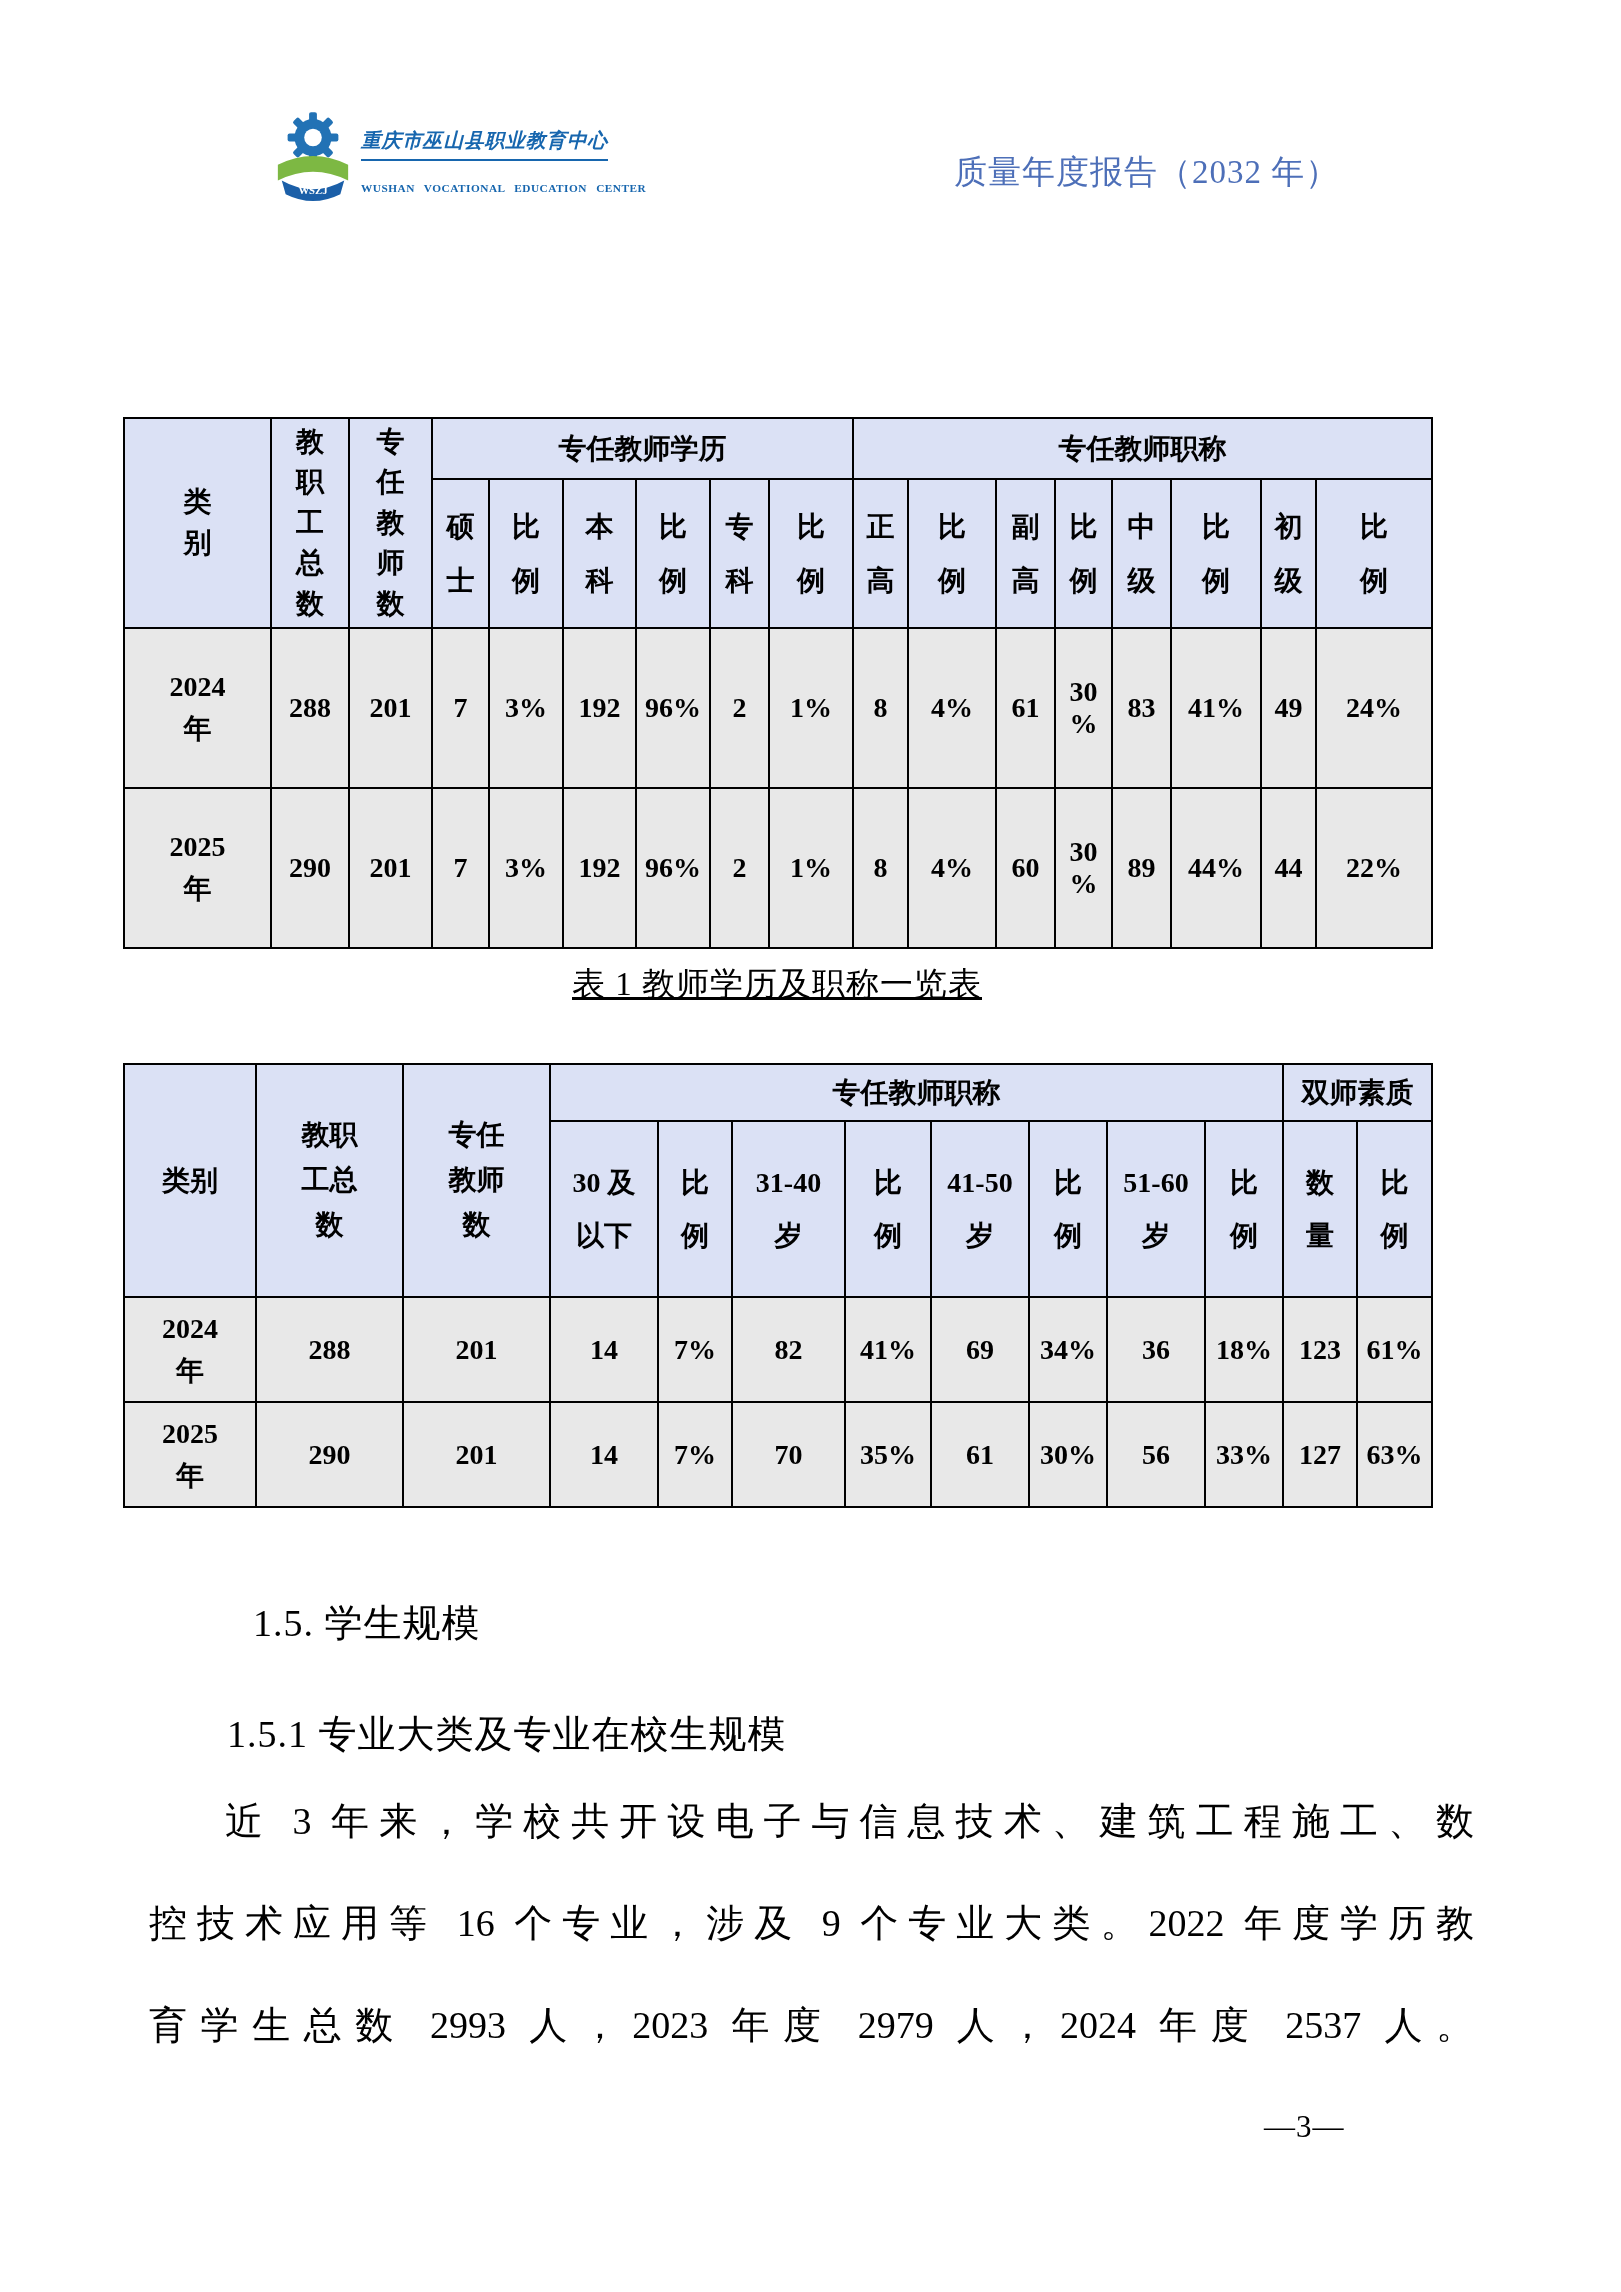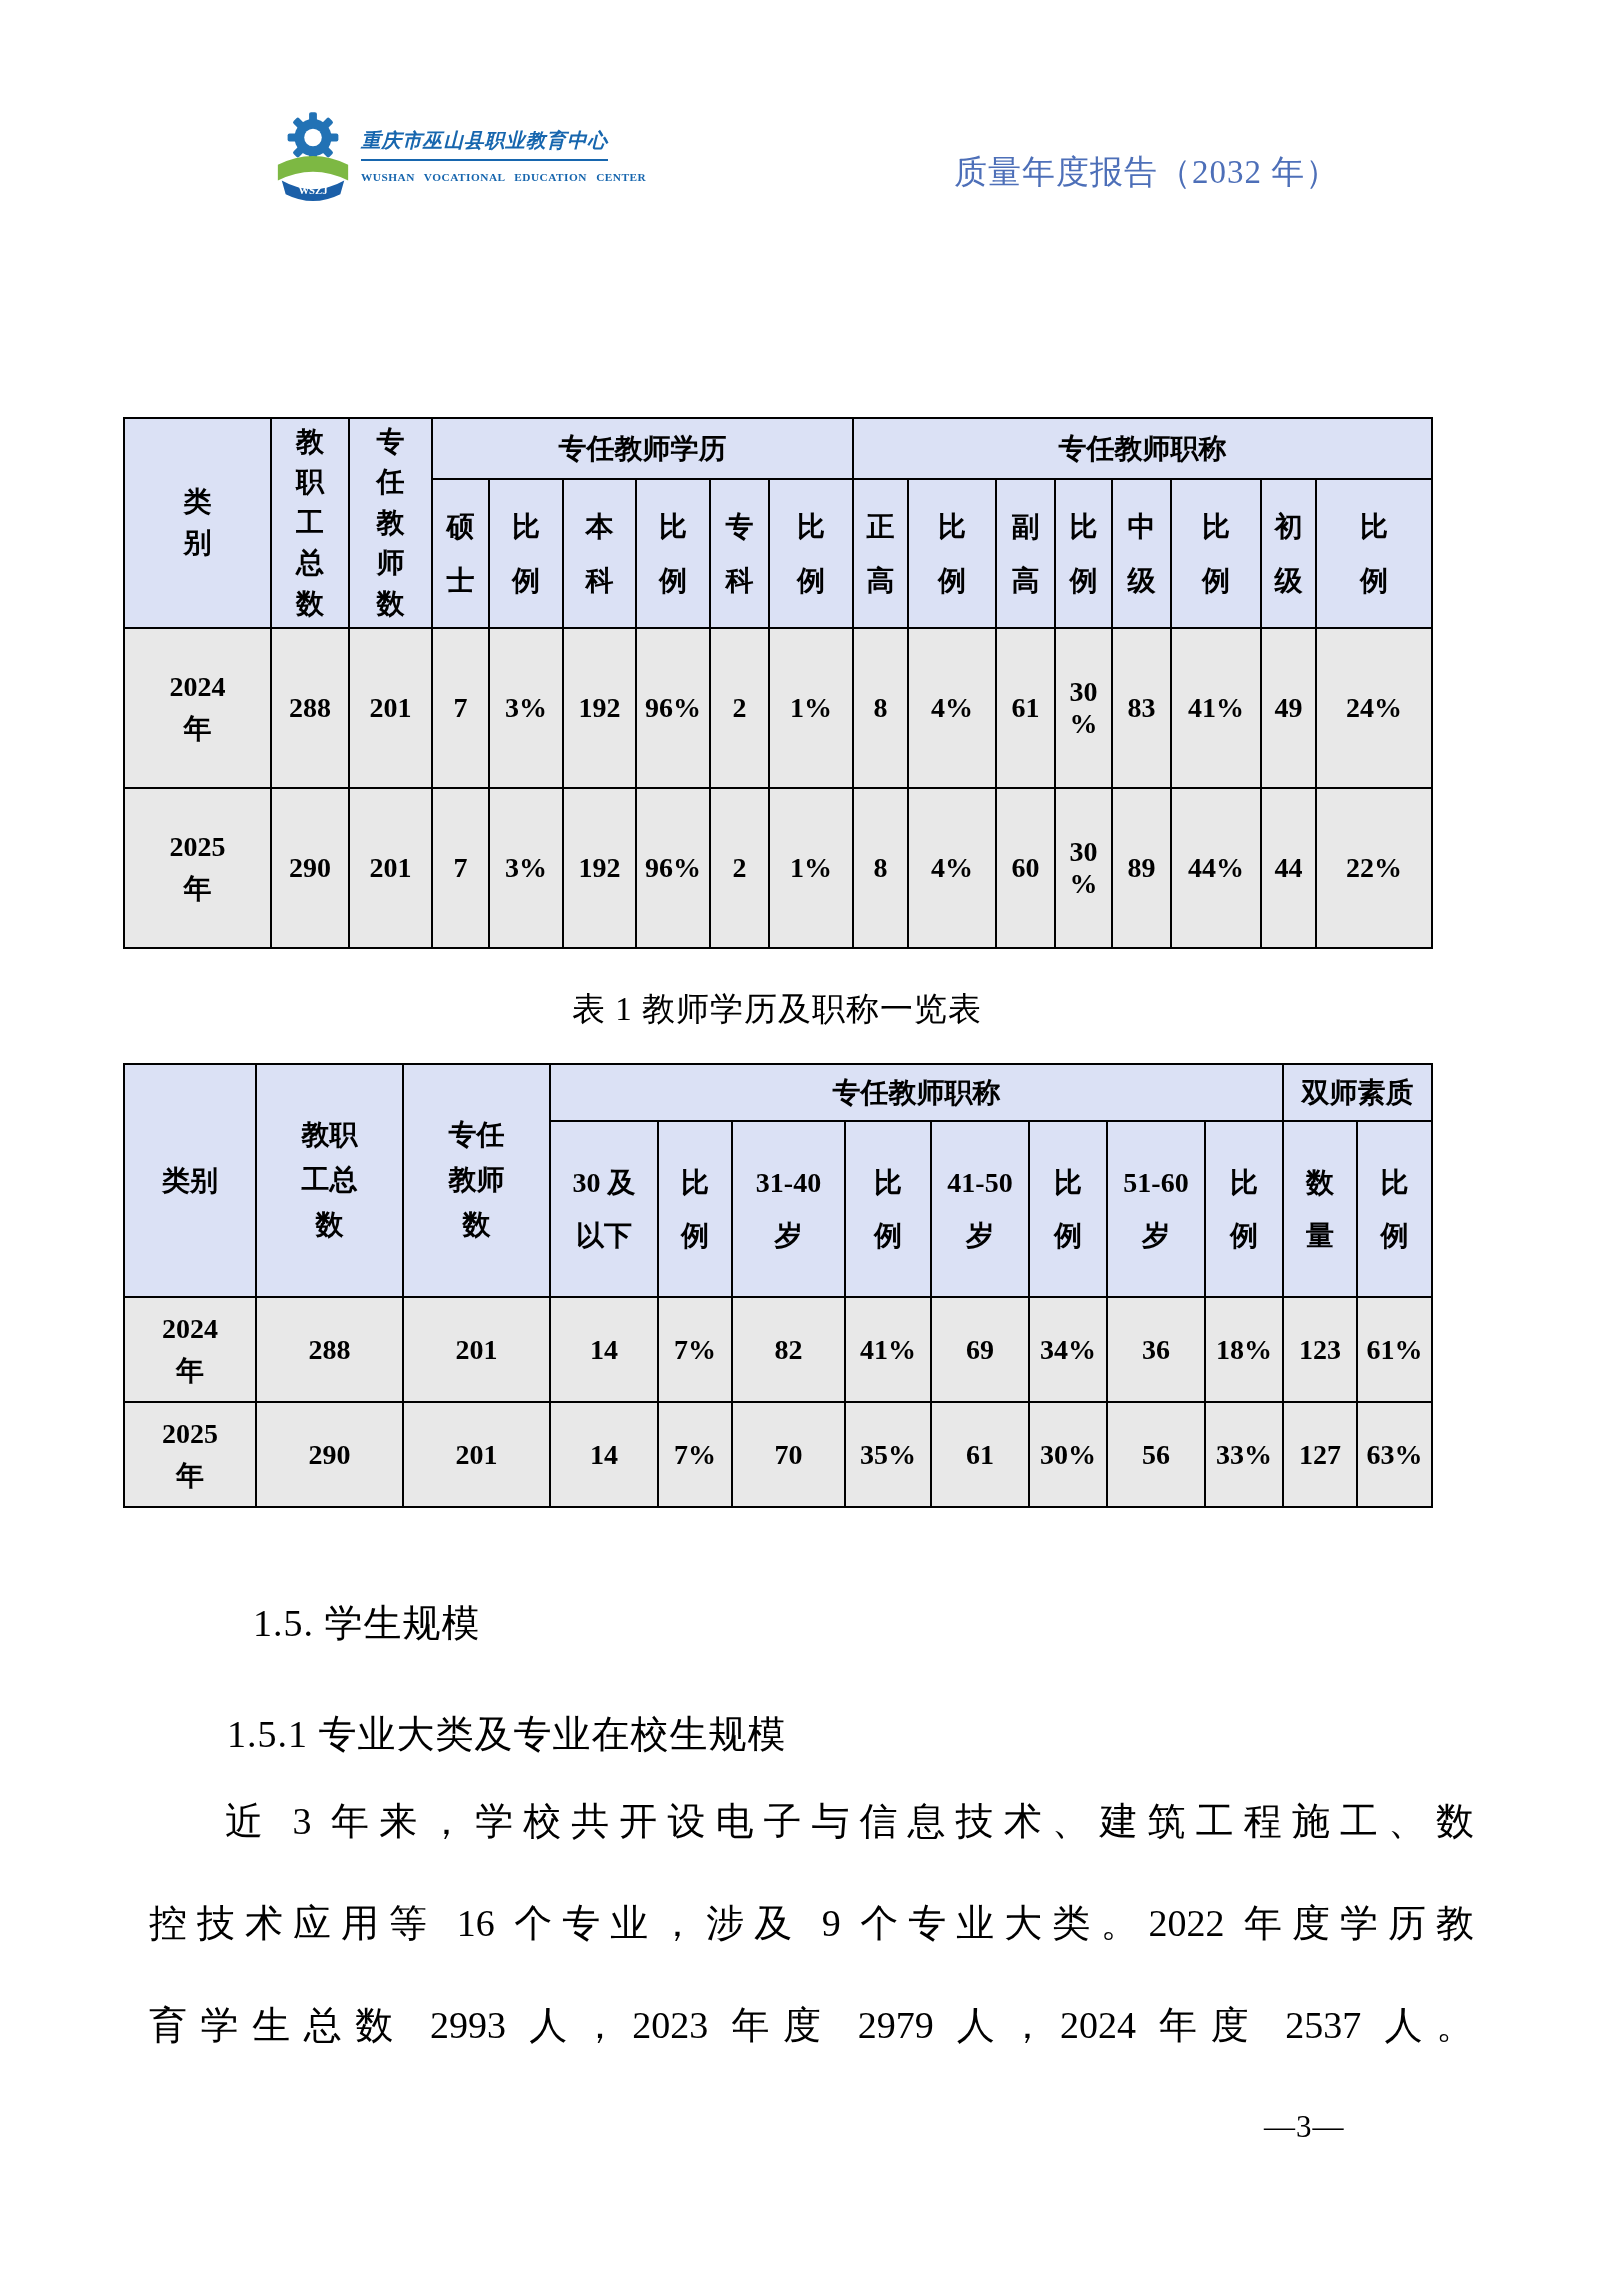--- a/index.html
+++ b/index.html
@@ -8,21 +8,21 @@
     font-family:"Liberation Serif","DejaVu Serif",serif;color:#000;
   }
   
   .logo{position:absolute;left:272px;top:110px;width:82px;height:98px;}
   .orgblock{position:absolute;left:361px;top:127px;}
   .org-cn{
     display:inline-block;font-size:19.6px;font-weight:bold;color:var(--brand-blue,#1766ae);
     letter-spacing:1px;padding-bottom:4.9px;border-bottom:2px solid var(--brand-blue,#1766ae);font-style:italic;
   }
   .org-en{
-    margin-top:10px;font-size:11.3px;font-weight:bold;color:var(--brand-blue,#1766ae);
+    margin-top:21px;font-size:11.3px;font-weight:bold;color:var(--brand-blue,#1766ae);
     letter-spacing:0.5px;word-spacing:5.9px;text-align:right;
   }
   .report-title{
     position:absolute;left:954px;top:150px;font-size:33px;color:var(--title-blue,#4d6fb8);
     letter-spacing:1px;white-space:nowrap;
   }
   
   table.doc{
     position:absolute;left:123px;border-collapse:collapse;table-layout:fixed;
     width:1308px;border:2.9px solid #000;
@@ -43,21 +43,21 @@
   #table1 tr.hgroup{height:61px;}
   #table1 tr.hsub{height:149px;}
   #table1 tbody tr{height:160px;}
   #table2 tr.hgroup{height:57px;}
   #table2 tr.hsub{height:176px;}
   #table2 tbody tr{height:105px;}
   .caption{
     position:absolute;left:123px;width:1308px;text-align:center;font-size:33px;
     letter-spacing:1px;
   }
-  #caption1{top:987px;}
+  #caption1{top:962px;text-decoration:underline;}
   #caption2{top:1525px;}
   
   .h15{position:absolute;left:227px;top:1598px;font-size:38px;letter-spacing:1px;margin-left:26px;}
   .h151{position:absolute;left:227px;top:1702px;font-size:38px;letter-spacing:1px;margin-top:7px;}
   .para{position:absolute;left:149px;top:1770px;width:1325px;font-size:38px;}
   .bodyline{height:102px;line-height:102px;text-align:justify;text-align-last:justify;}
   .bodyline.indent{text-indent:76px;}
   .page-number{position:absolute;left:1264px;top:2109px;font-size:31px;letter-spacing:1px;}
 </style>
 </head>

